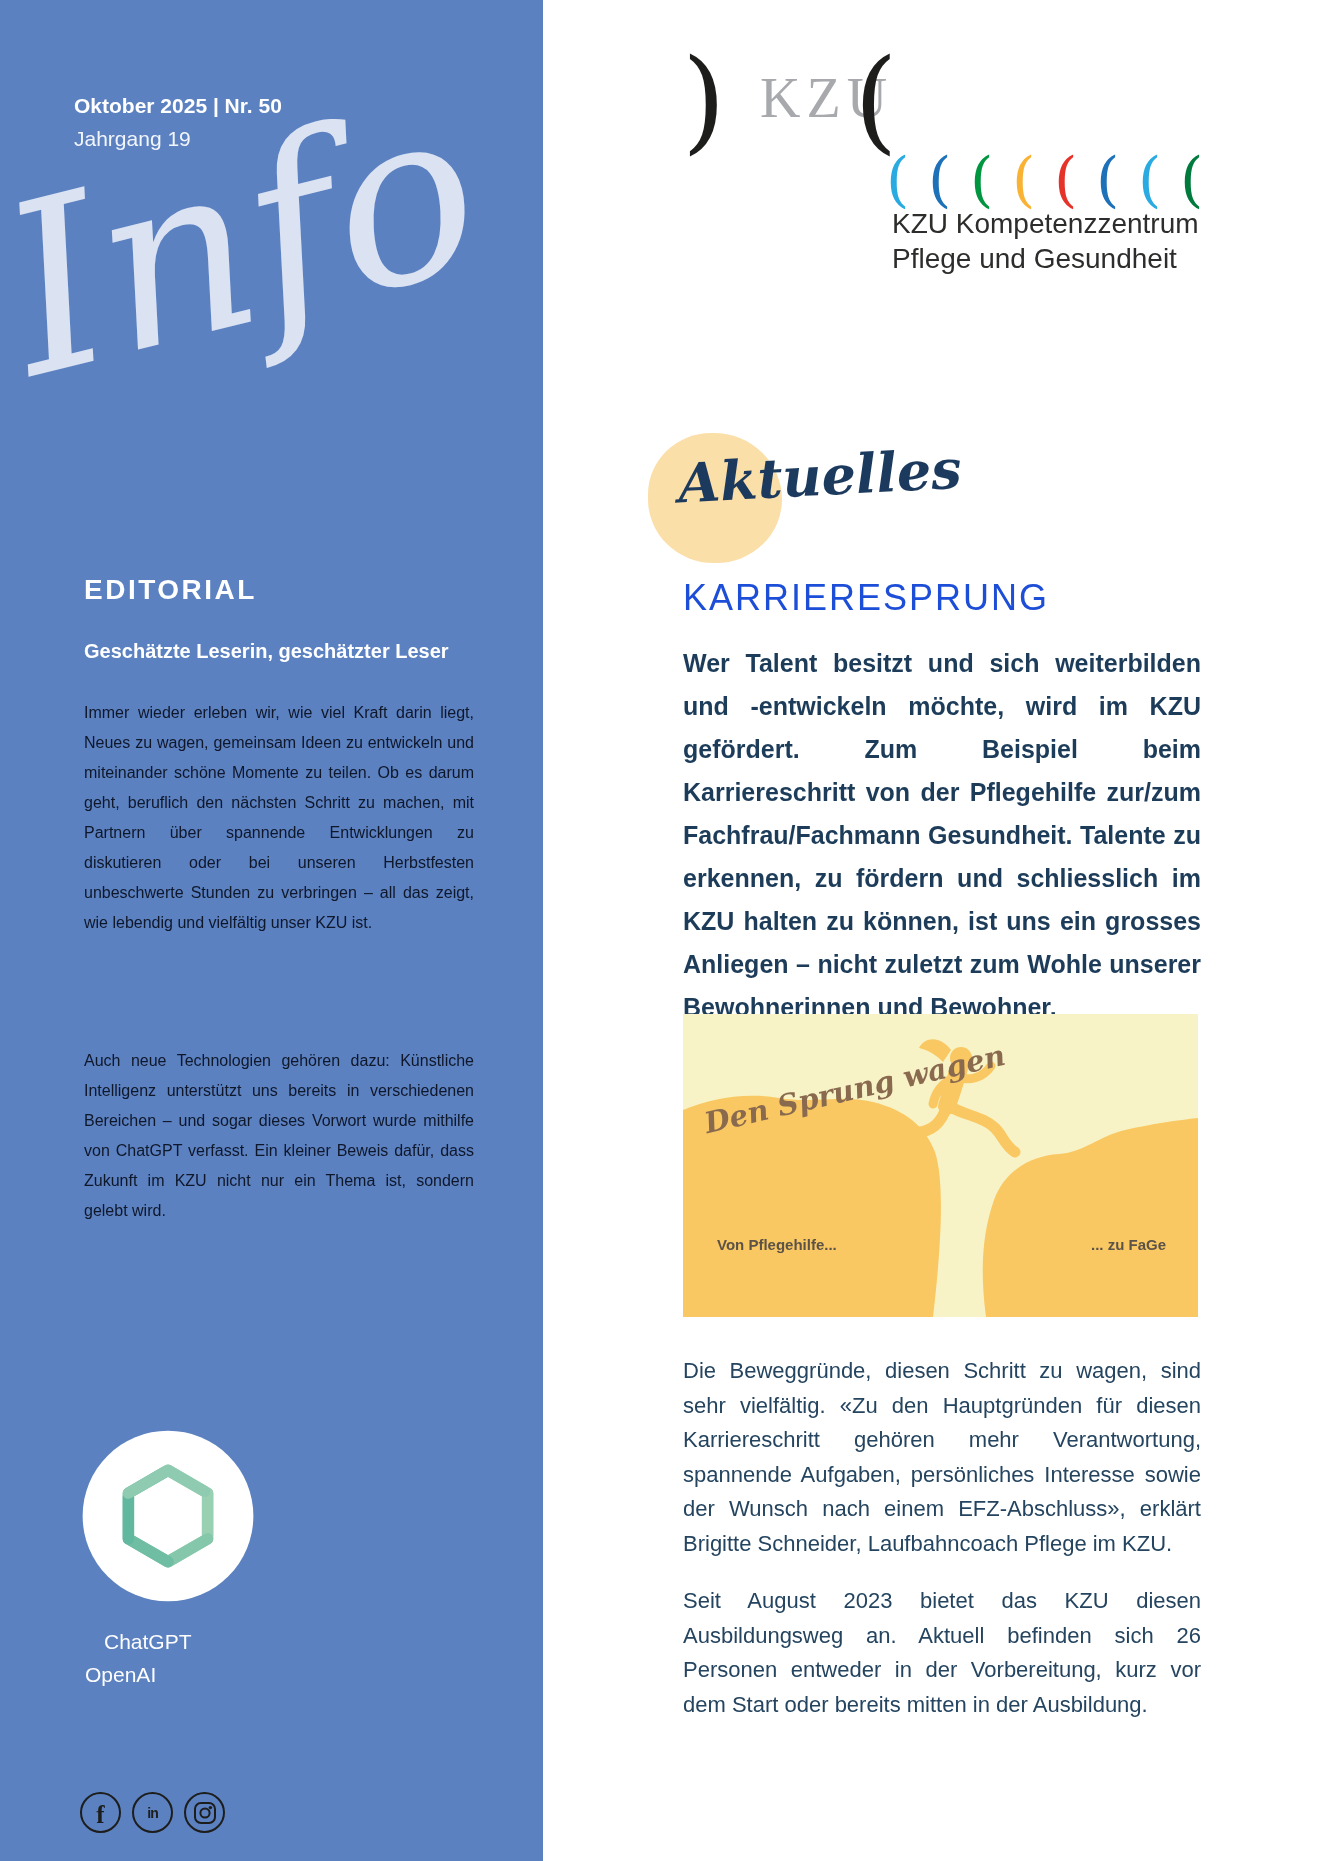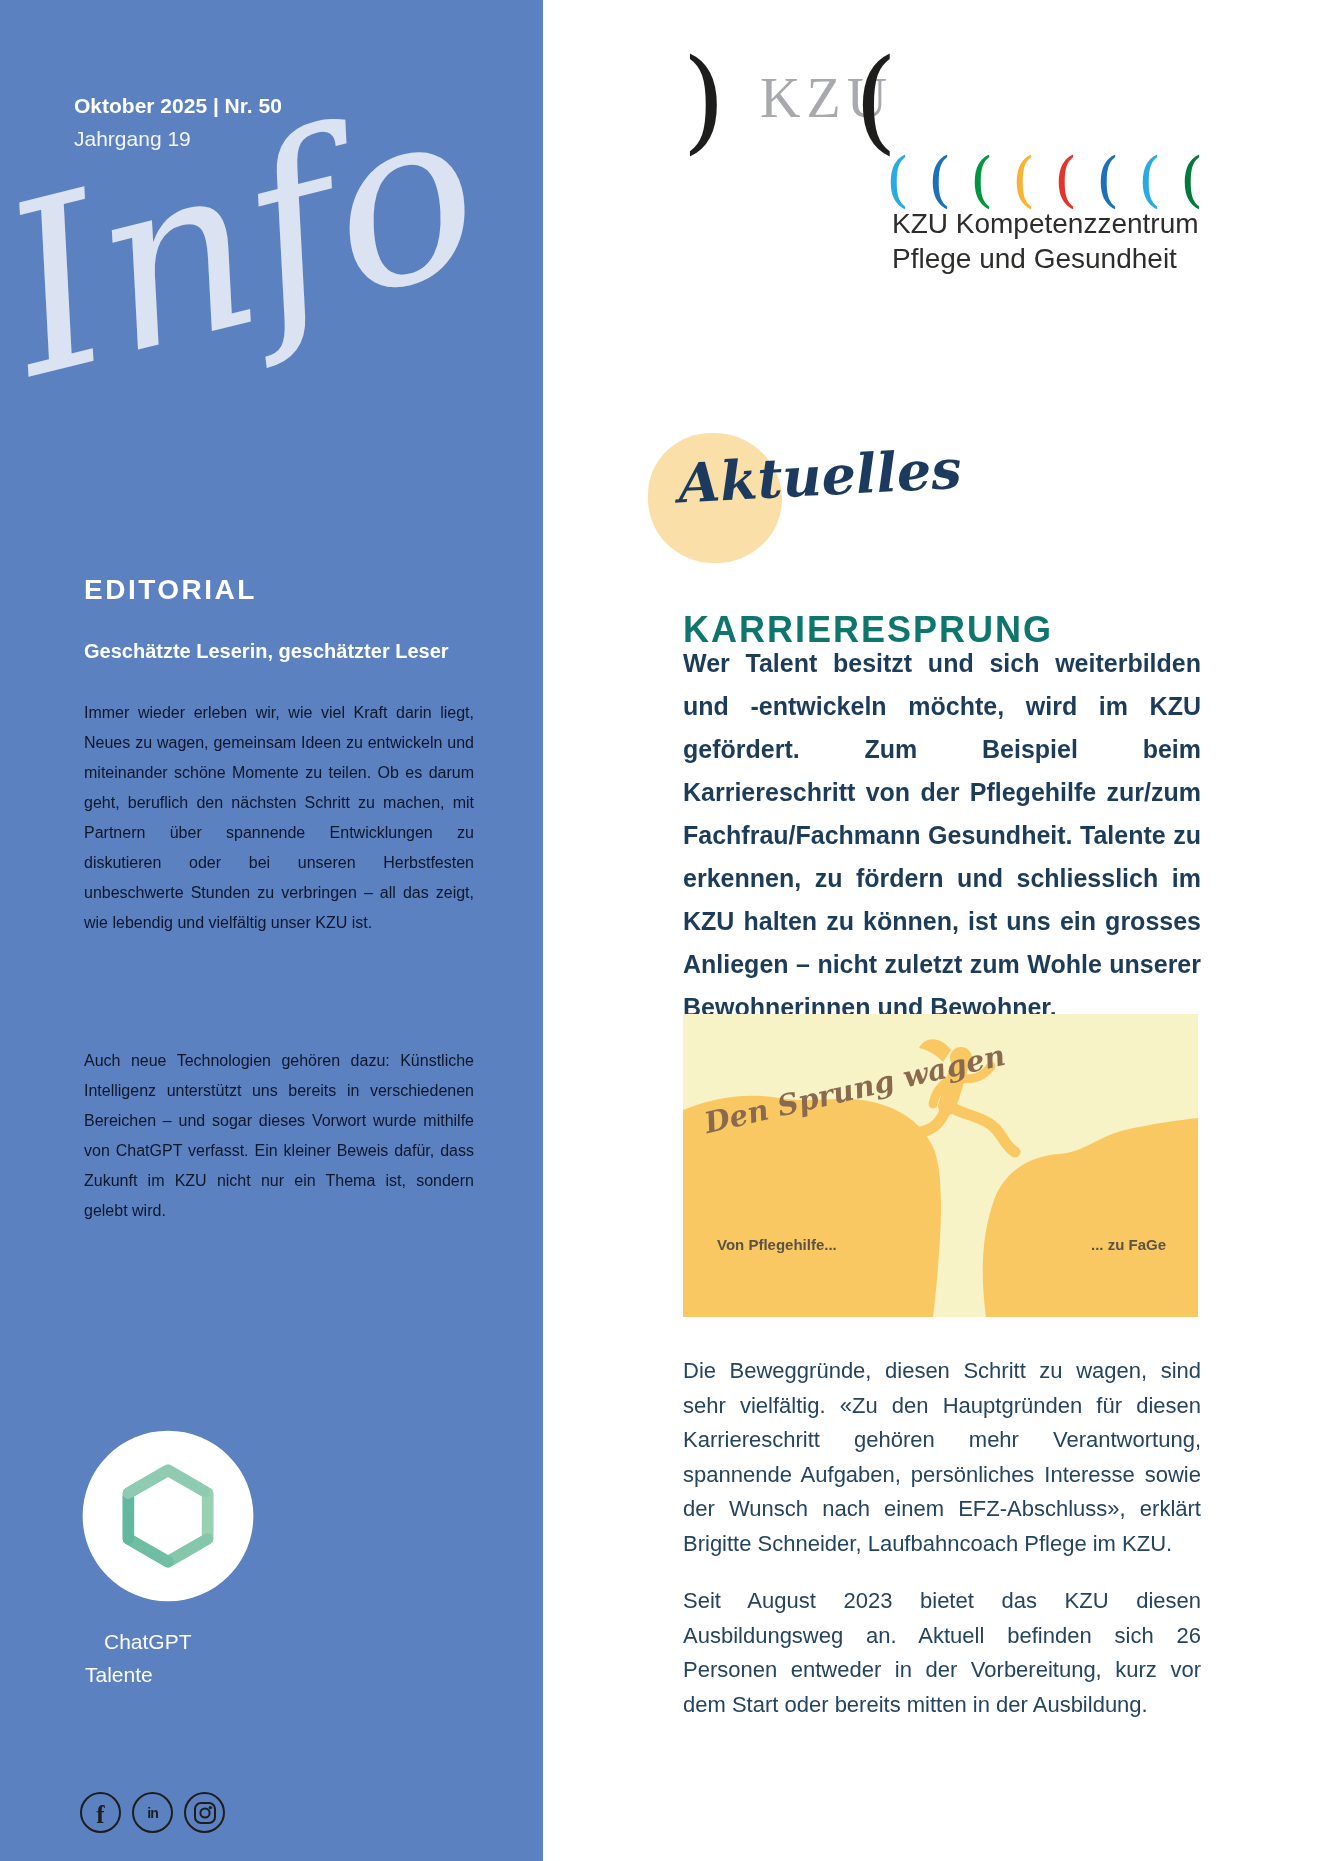--- a/index.html
+++ b/index.html
@@ -38,22 +38,22 @@
                 color:#a7a9ac; letter-spacing:6px; line-height:1;padding-left:44px; }
   #arcs-svg { left:886px; top:142px; }
   .org-line { left:892px; font-size:28px; font-weight:500; color:#2d2d2b; }
   .org1 { top:208px; } .org2 { top:243px; }
 
   
   .badge-circle { left:648px; top:433px; width:134px; height:130px; background:#fbdfa9;
                   border-radius:48% 52% 50% 50%; }
   .badge-text { left:678px; top:444px; font-family:"DejaVu Serif", serif; font-style:italic;
                 font-weight:bold; font-size:54px; color:#1c3a5e; transform:rotate(-3deg); }
-  .article-title { left:683px; top:577px; font-size:36px; font-weight:700; letter-spacing:2px;
-                   color:#0f766e;margin-top:32px; }
+  .article-title { left:683px; top:577px; font-size:36px; font-weight:400; letter-spacing:2px;
+                   color:#1d4ed8; }
   .intro { left:683px; top:642px; width:518px; font-size:25px; font-weight:bold; line-height:43px;
            color:#1c3c5a; text-align:justify; }
   .art-par { left:683px; width:518px; font-size:22px; line-height:34.5px; color:#24445f;
              text-align:justify; }
   .art-p1 { top:1354px; } .art-p2 { top:1584px; }
 
   
   #illustration { left:683px; top:1014px; width:515px; height:303px; background:#f8f3c6; overflow:hidden; }
   #illu-art { position:absolute; left:0; top:0; }
   .illu-script { position:absolute; left:18px; top:58px; font-family:"DejaVu Serif", serif;
@@ -87,21 +87,21 @@
       <g fill="none" stroke-width="13" stroke-linecap="round" stroke-linejoin="round">
         <path d="M 0,-52 L 45,-26 L 45,22" stroke="#a9d5b8"></path>
         <path d="M 0,-52 L 45,-26 L 45,22" stroke="#9ad0b2" transform="rotate(60)"></path>
         <path d="M 0,-52 L 45,-26 L 45,22" stroke="#85c7ab" transform="rotate(120)"></path>
         <path d="M 0,-52 L 45,-26 L 45,22" stroke="#6fbda3" transform="rotate(180)"></path>
         <path d="M 0,-52 L 45,-26 L 45,22" stroke="#62b89e" transform="rotate(240)"></path>
         <path d="M 0,-52 L 45,-26 L 45,22" stroke="#8fcbb0" transform="rotate(300)"></path>
       </g>
     </svg>
     <div class="abs cg-line cg1">ChatGPT</div>
-    <div class="abs cg-line cg2">Talente</div>
+    <div class="abs cg-line cg2">OpenAI</div>
 
     <div id="social" class="abs">
       <div class="soc-btn">
         <span class="soc-f">f</span>
       </div>
       <div class="soc-btn">
         <span class="soc-in">in</span>
       </div>
       <div class="soc-btn">
         <svg width="24" height="24" viewBox="0 0 24 24">

